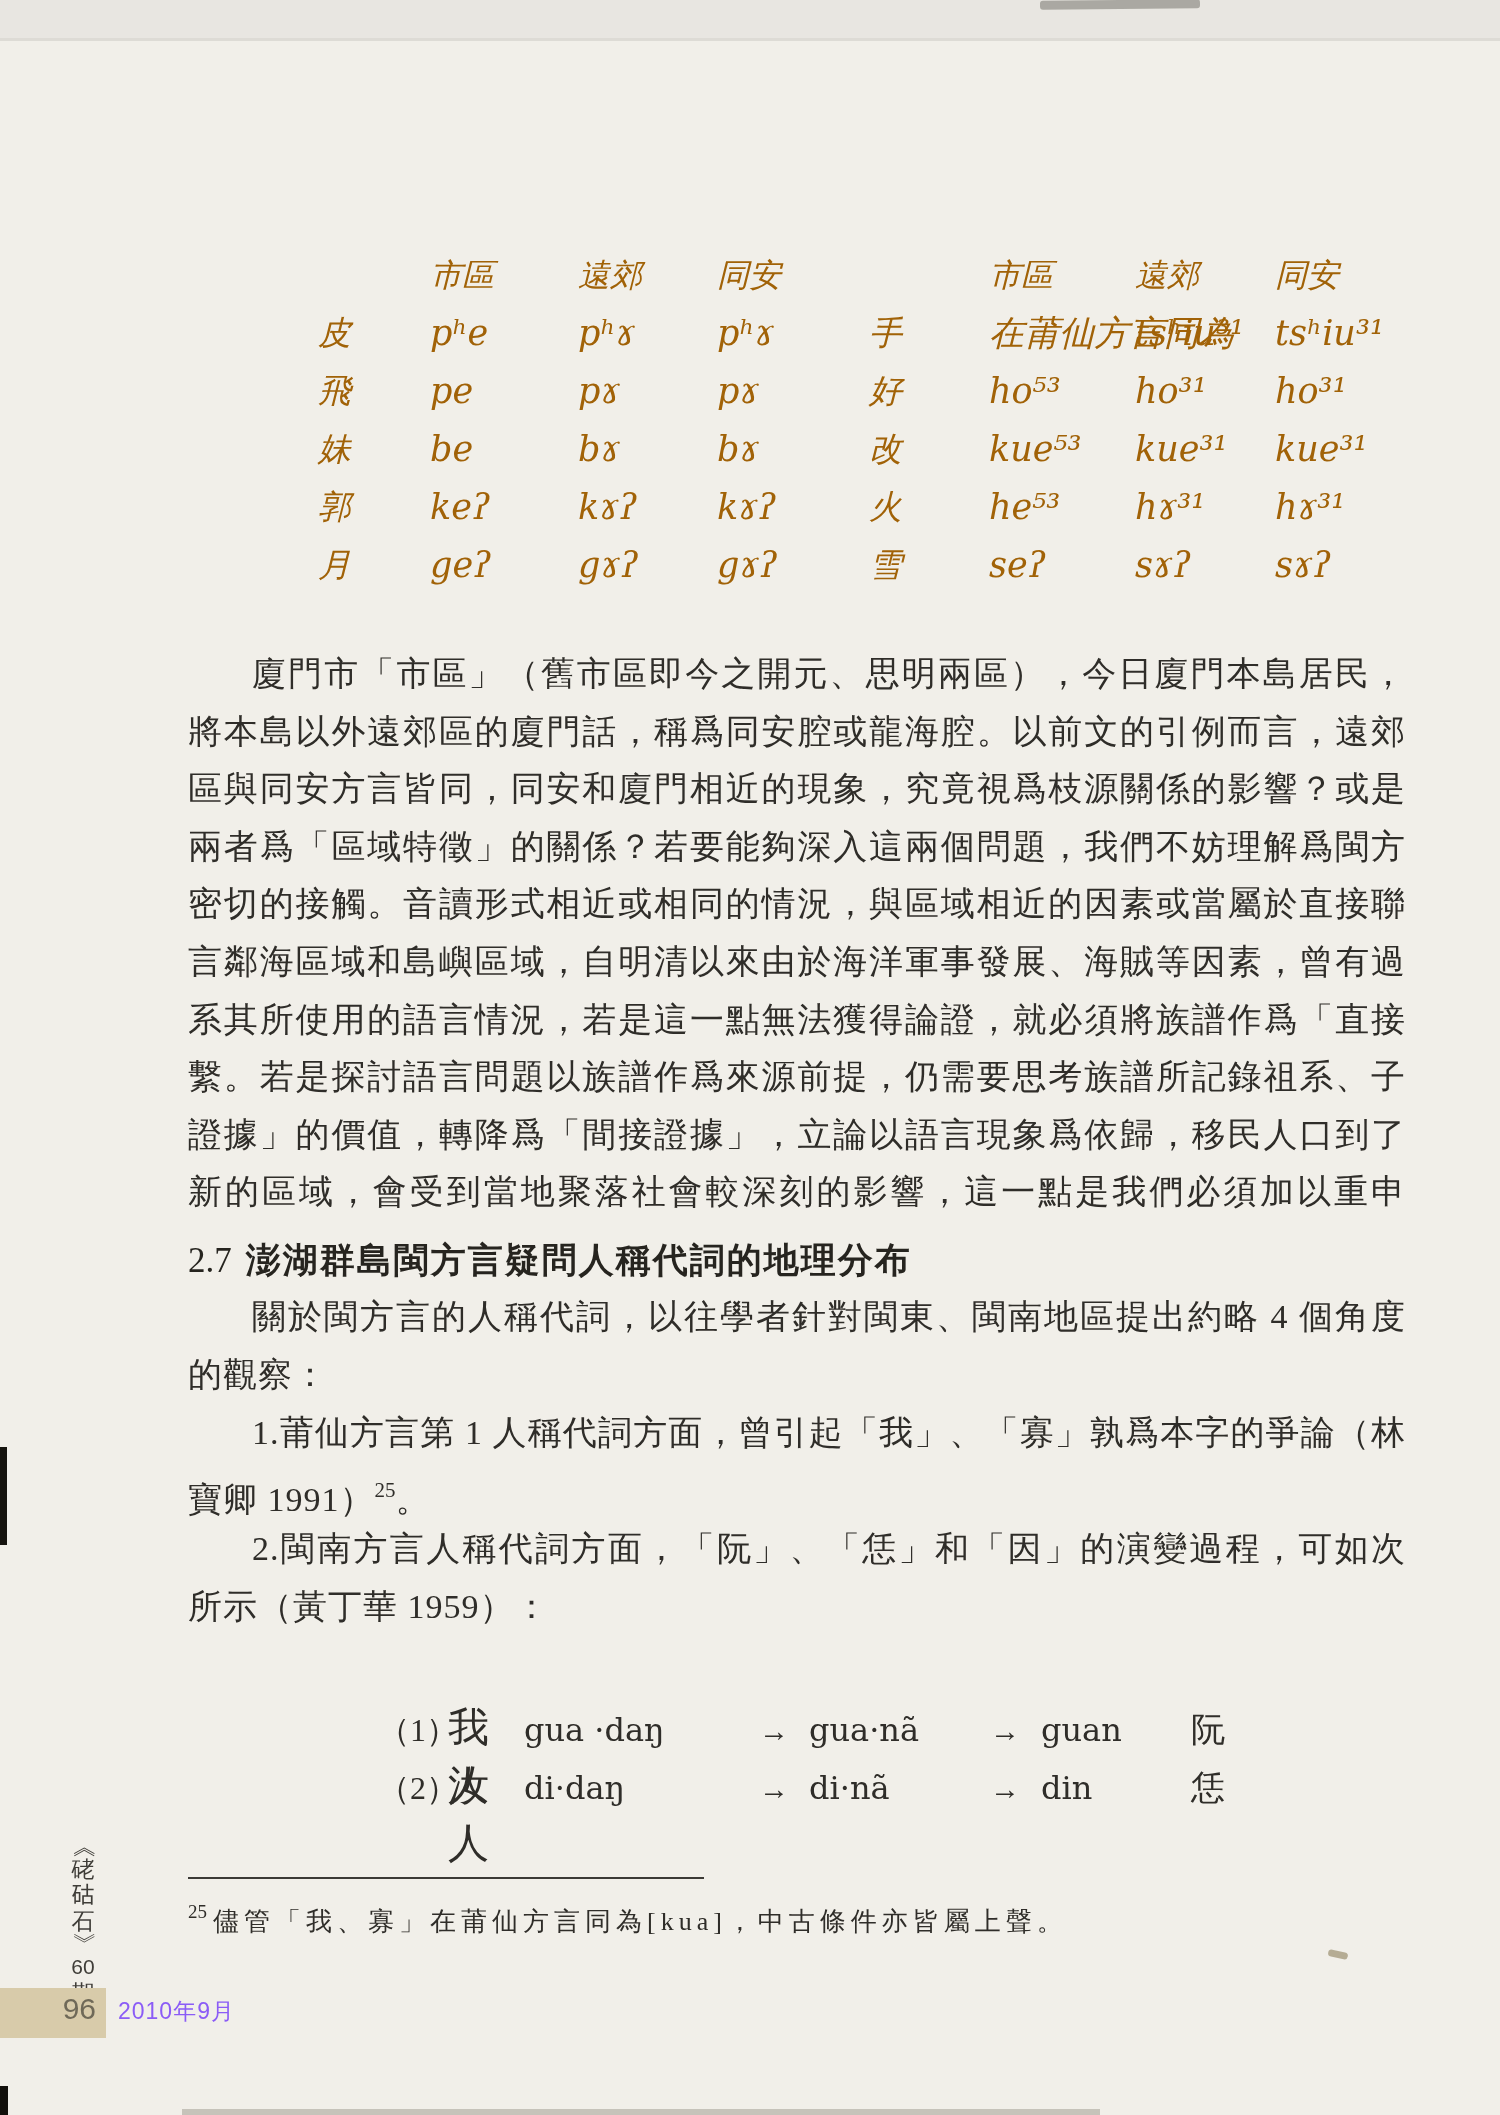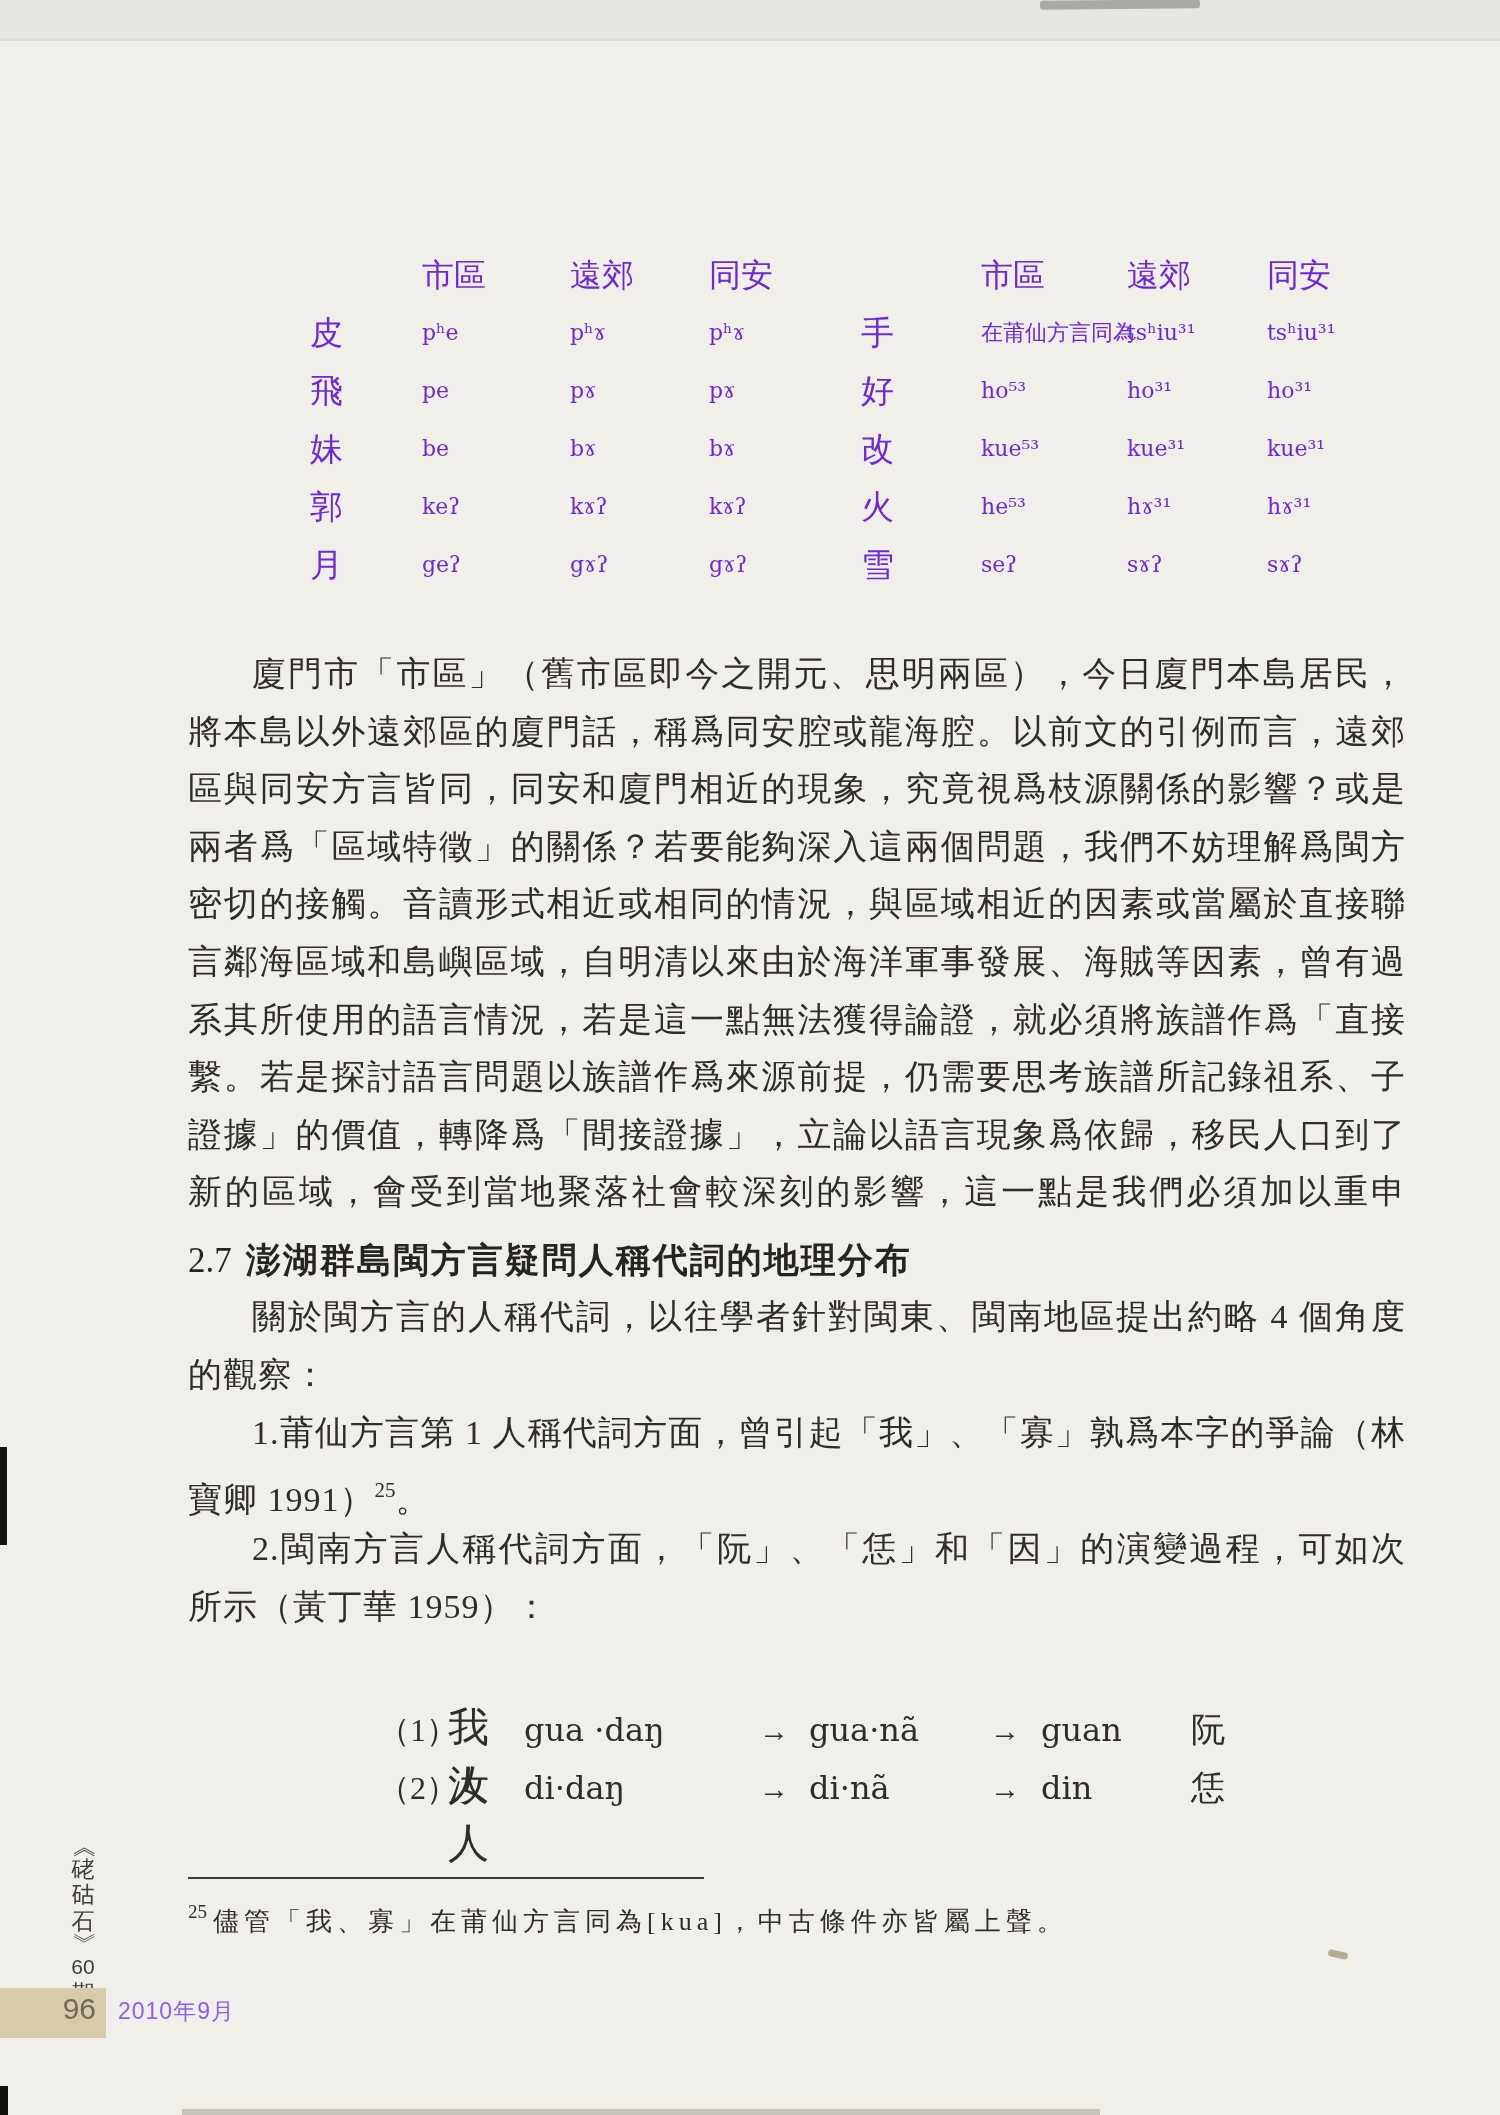--- a/index.html
+++ b/index.html
@@ -13,29 +13,30 @@
   .top-band{position:absolute;left:0;top:0;width:1500px;height:38px;background:#e8e6e1;}
   .top-band:after{content:"";position:absolute;left:0;top:38px;width:1500px;height:3px;background:#dddbd5;}
   .smudge-top{position:absolute;left:1040px;top:0;width:160px;height:9px;background:#898780;opacity:.65;border-radius:3px;transform:rotate(-.6deg);}
   .mark-left{position:absolute;left:0;top:1447px;width:7px;height:98px;background:#16140f;}
   .mark-bottom{position:absolute;left:0;top:2086px;width:8px;height:29px;background:#12100c;}
   .bottom-strip{position:absolute;left:182px;top:2109px;width:918px;height:6px;background:#a29e94;opacity:.55;}
   .speck{position:absolute;left:1328px;top:1951px;width:20px;height:7px;background:#84744f;opacity:.55;border-radius:4px;transform:rotate(12deg);}
 
   
   .phon-table{
-    position:absolute;left:310px;top:246px;
+    position:absolute;left:318px;top:246px;
     display:grid;
     grid-template-columns:112px 148px 139px 152px 120px 146px 140px 145px;
     grid-auto-rows:58px;
-    color:#6d28d9;
+    color:#a16207;
+    font-style:italic;
   }
   .phon-table .cell{line-height:58px;white-space:nowrap;}
   .phon-table .hz{font-size:33px;}
-  .phon-table .ipa{font-size:22px;font-family:"DejaVu Serif","Liberation Serif",serif;}
+  .phon-table .ipa{font-size:35px;font-family:"DejaVu Serif","Liberation Serif",serif;}
   .phon-table .hdr{font-size:32px;}
 
   
   .para{position:absolute;left:188px;width:1218px;font-size:34px;letter-spacing:1px;color:#2f2d29;}
   .para .line{height:57.6px;line-height:57.6px;white-space:nowrap;}
   .para .line.just{white-space:normal;text-align:justify;text-align-last:justify;overflow:hidden;}
   .para .line.indent{padding-left:64px;}
   .p1{top:645px;}
   .p2{top:1288px;}
   .p3{top:1404px;}

